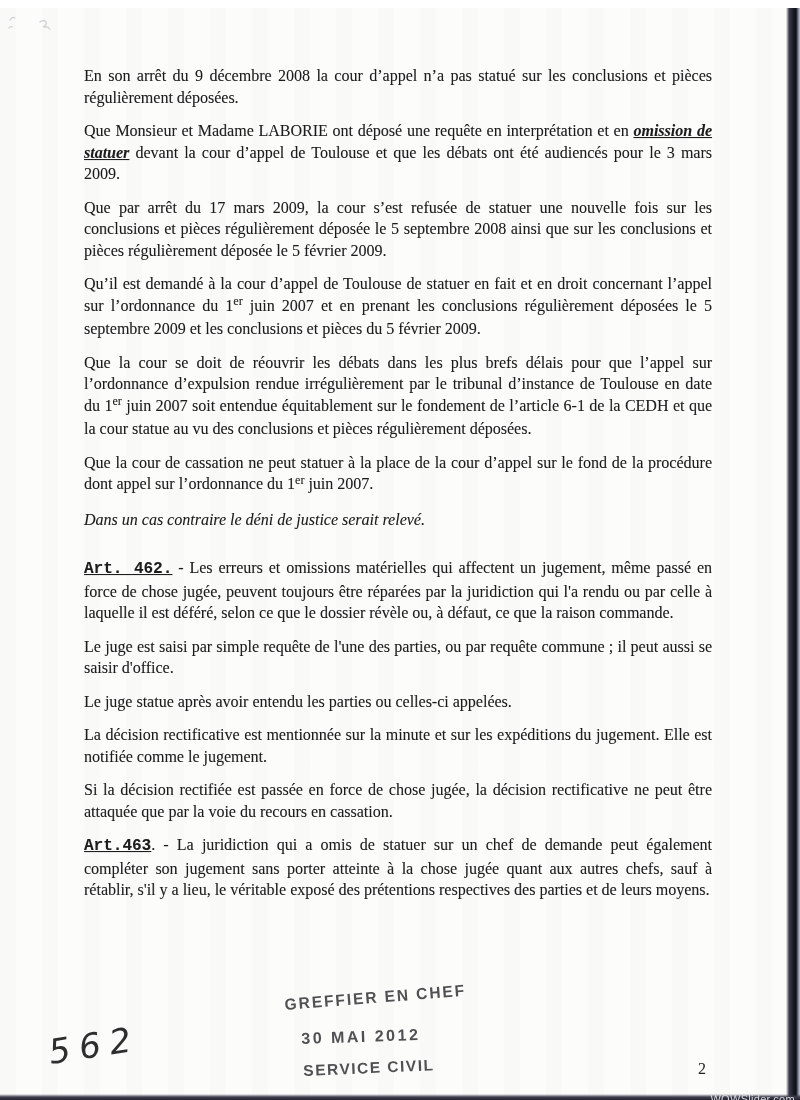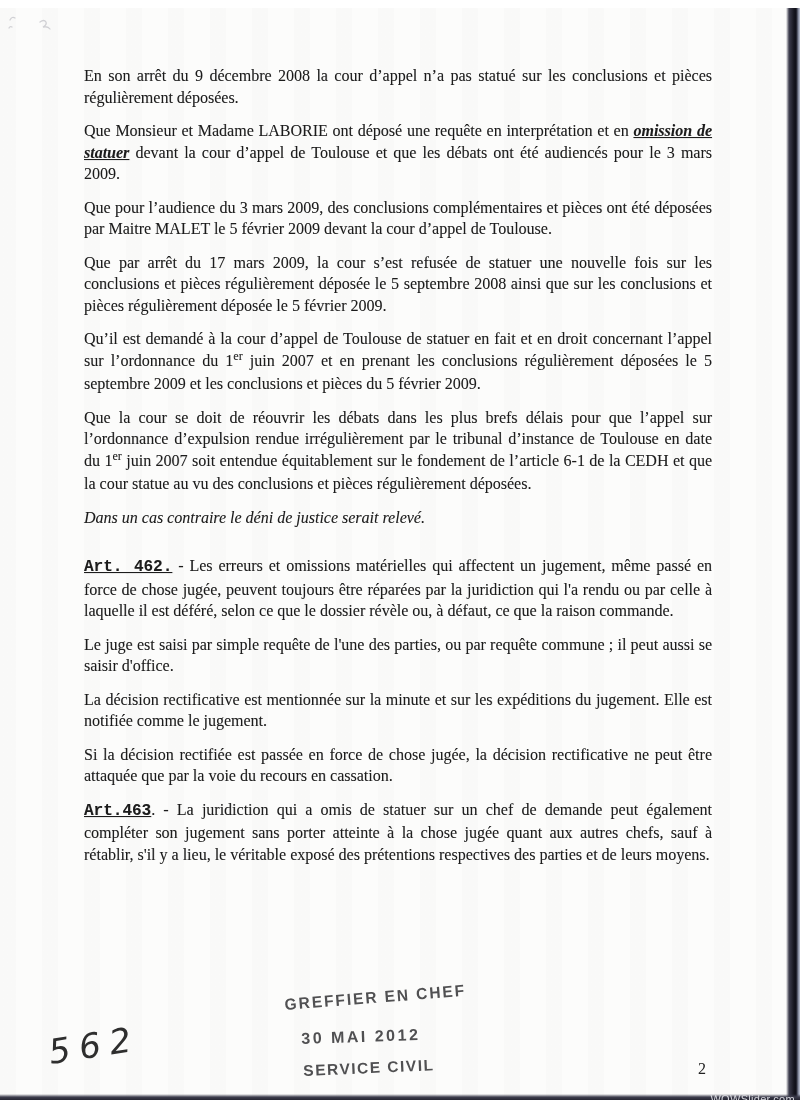--- a/index.html
+++ b/index.html
@@ -107,27 +107,28 @@
 <div class="page">
 
   <svg class="pencil-marks" width="70" height="40" viewBox="0 0 70 40">
     <path d="M4 8 q2 -4 5 -2 M3 16 q1 -2 3 -1" fill="none" stroke="#c3c3c8" stroke-width="1.3" stroke-linecap="round"></path>
     <path d="M34 10 q4 -3 6 0 q1 3 -3 5 q5 -1 7 2" fill="none" stroke="#c3c3c8" stroke-width="1.3" stroke-linecap="round"></path>
   </svg>
 
   <div class="doc-body">
       <p>En son arrêt du 9 décembre 2008 la cour d’appel n’a pas statué sur les conclusions et pièces régulièrement déposées.</p>
       <p>Que Monsieur et Madame LABORIE ont déposé une requête en interprétation et en <span class="biu">omission de statuer</span> devant la cour d’appel de Toulouse et que les débats ont été audiencés pour le 3 mars 2009.</p>
-      <p>Que pour l’audience du 3 mars 2009, des conclusions complémentaires et pièces ont été déposées par Maitre MALET le 5 février 2009 devant la cour d’appel de Toulouse.</p>
       <p>Que par arrêt du 17 mars 2009, la cour s’est refusée de statuer une nouvelle fois sur les conclusions et pièces régulièrement déposée le 5 septembre 2008 ainsi que sur les conclusions et pièces régulièrement déposée le 5 février 2009.</p>
       <p>Qu’il est demandé à la cour d’appel de Toulouse de statuer en fait et en droit concernant l’appel sur l’ordonnance du 1<span class="sup">er</span> juin 2007 et en prenant les conclusions régulièrement déposées le 5 septembre 2009 et les conclusions et pièces du 5 février 2009.</p>
       <p>Que la cour se doit de réouvrir les débats dans les plus brefs délais pour que l’appel sur l’ordonnance d’expulsion rendue irrégulièrement par le tribunal d’instance de Toulouse en date du 1<span class="sup">er</span> juin 2007 soit entendue équitablement sur le fondement de l’article 6-1 de la CEDH et que la cour statue au vu des conclusions et pièces régulièrement déposées.</p>
+      <p>Que la cour de cassation ne peut statuer à la place de la cour d’appel sur le fond de la procédure dont appel sur l’ordonnance du 1<span class="sup">er</span> juin 2007.</p>
       <p class="deni">Dans un cas contraire le déni de justice serait relevé.</p>
       <p><span class="bu">Art. 462.</span> - Les erreurs et omissions matérielles qui affectent un jugement, même passé en force de chose jugée, peuvent toujours être réparées par la juridiction qui l'a rendu ou par celle à laquelle il est déféré, selon ce que le dossier révèle ou, à défaut, ce que la raison commande.</p>
       <p>Le juge est saisi par simple requête de l'une des parties, ou par requête commune ; il peut aussi se saisir d'office.</p>
+      <p>Le juge statue après avoir entendu les parties ou celles-ci appelées.</p>
       <p>La décision rectificative est mentionnée sur la minute et sur les expéditions du jugement. Elle est notifiée comme le jugement.</p>
       <p>Si la décision rectifiée est passée en force de chose jugée, la décision rectificative ne peut être attaquée que par la voie du recours en cassation.</p>
       <p><span class="bu">Art.463</span>. - La juridiction qui a omis de statuer sur un chef de demande peut également compléter son jugement sans porter atteinte à la chose jugée quant aux autres chefs, sauf à rétablir, s'il y a lieu, le véritable exposé des prétentions respectives des parties et de leurs moyens.</p>
     </div>
 
   <div class="stamp stamp-l1">GREFFIER EN CHEF</div>
   <div class="stamp stamp-l2">30 MAI 2012</div>
   <div class="stamp stamp-l3">SERVICE CIVIL</div>
 
   <div class="handwriting">562</div>

